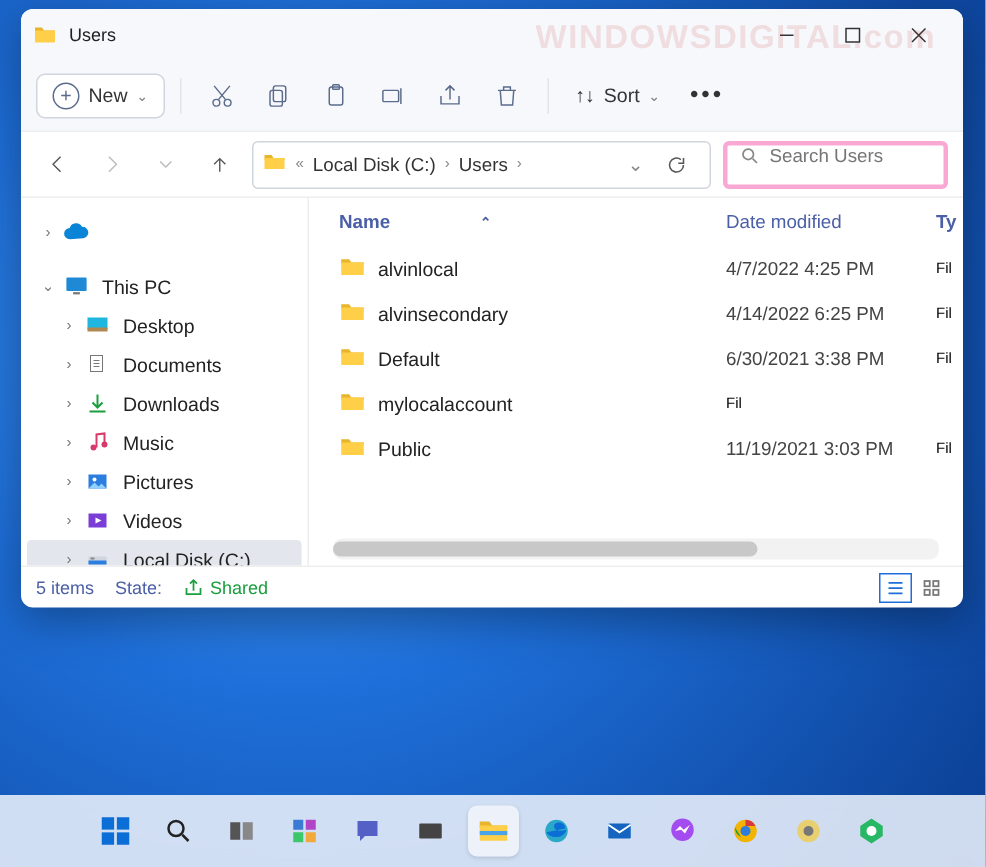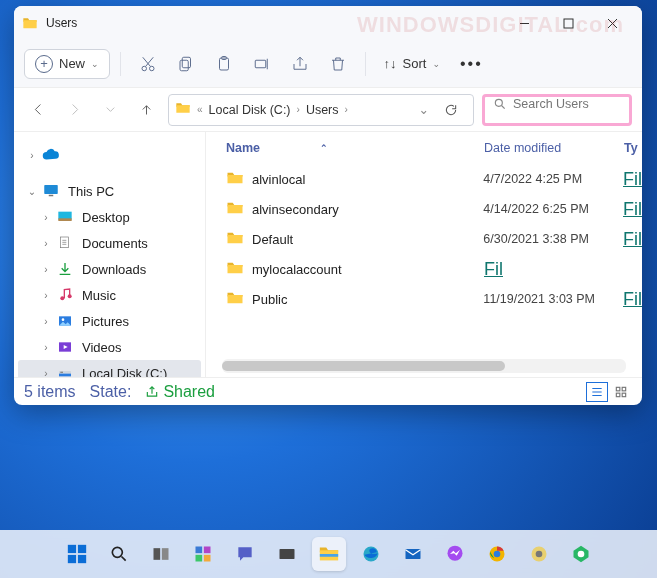--- a/index.html
+++ b/index.html
@@ -52,25 +52,25 @@
   .content { flex:1; display:flex; flex-direction:column; min-width:0; position:relative;}
   .colhead { height:32px; display:flex; align-items:center; font-size:12.5px; color:#4b5fa6; padding-left:20px;}
   .col-name { width:258px; display:flex; align-items:center; gap:60px;font-weight:bold;}
   .col-date { width:140px;}
   .col-type { flex:1;font-weight:bold;}
   .sortcaret { font-size:9px; color:#4b5fa6;}
   .rows { flex:1; overflow:hidden;}
   .row { height:30px; display:flex; align-items:center; padding-left:20px; font-size:13px; color:#222;}
   .row .cell-name { width:258px; display:flex; align-items:center; gap:8px;}
   .row .cell-date { width:140px; color:#444; font-size:12.5px;}
-  .row .cell-type { flex:1; color:#0f766e; font-size:18px;text-decoration:underline;}
+  .row .cell-type { flex:1; color:#000000; font-size:10px;}
   .hscroll { height:14px; margin:0 16px 4px 16px; background:#f2f2f2; border-radius:6px; position:relative;}
   .hscroll .thumb { position:absolute; left:0; top:2px; height:10px; width:70%; background:#c8c8c8; border-radius:5px;}
 
-  .statusbar { height:28px; border-top:1px solid #eee; display:flex; align-items:center; padding:0 10px; font-size:16px; color:#4b5fa6; gap:14px;}
+  .statusbar { height:28px; border-top:1px solid #eee; display:flex; align-items:center; padding:0 10px; font-size:12px; color:#4b5fa6; gap:14px;}
   .statusbar .info { color:#4b5fa6;}
   .statusbar .shared { color:#1a9e3e; display:flex; align-items:center; gap:4px;}
   .statusbar .views { margin-left:auto; display:flex; gap:2px;}
   .viewbtn { width:22px; height:20px; border:1px solid transparent; display:flex; align-items:center; justify-content:center;}
   .viewbtn.active { border-color:#1e6fd9;}
 
   .taskbar { position:absolute; left:0; right:0; bottom:0; height:48px; background:rgba(235,240,250,.88); backdrop-filter: blur(6px); display:flex; align-items:center; justify-content:center; gap:8px;}
   .tbapp { width:34px; height:34px; border-radius:6px; display:flex; align-items:center; justify-content:center; font-size:18px;}
   .tbapp.active { background:rgba(255,255,255,.6); box-shadow:0 1px 3px rgba(0,0,0,.15);}
 

